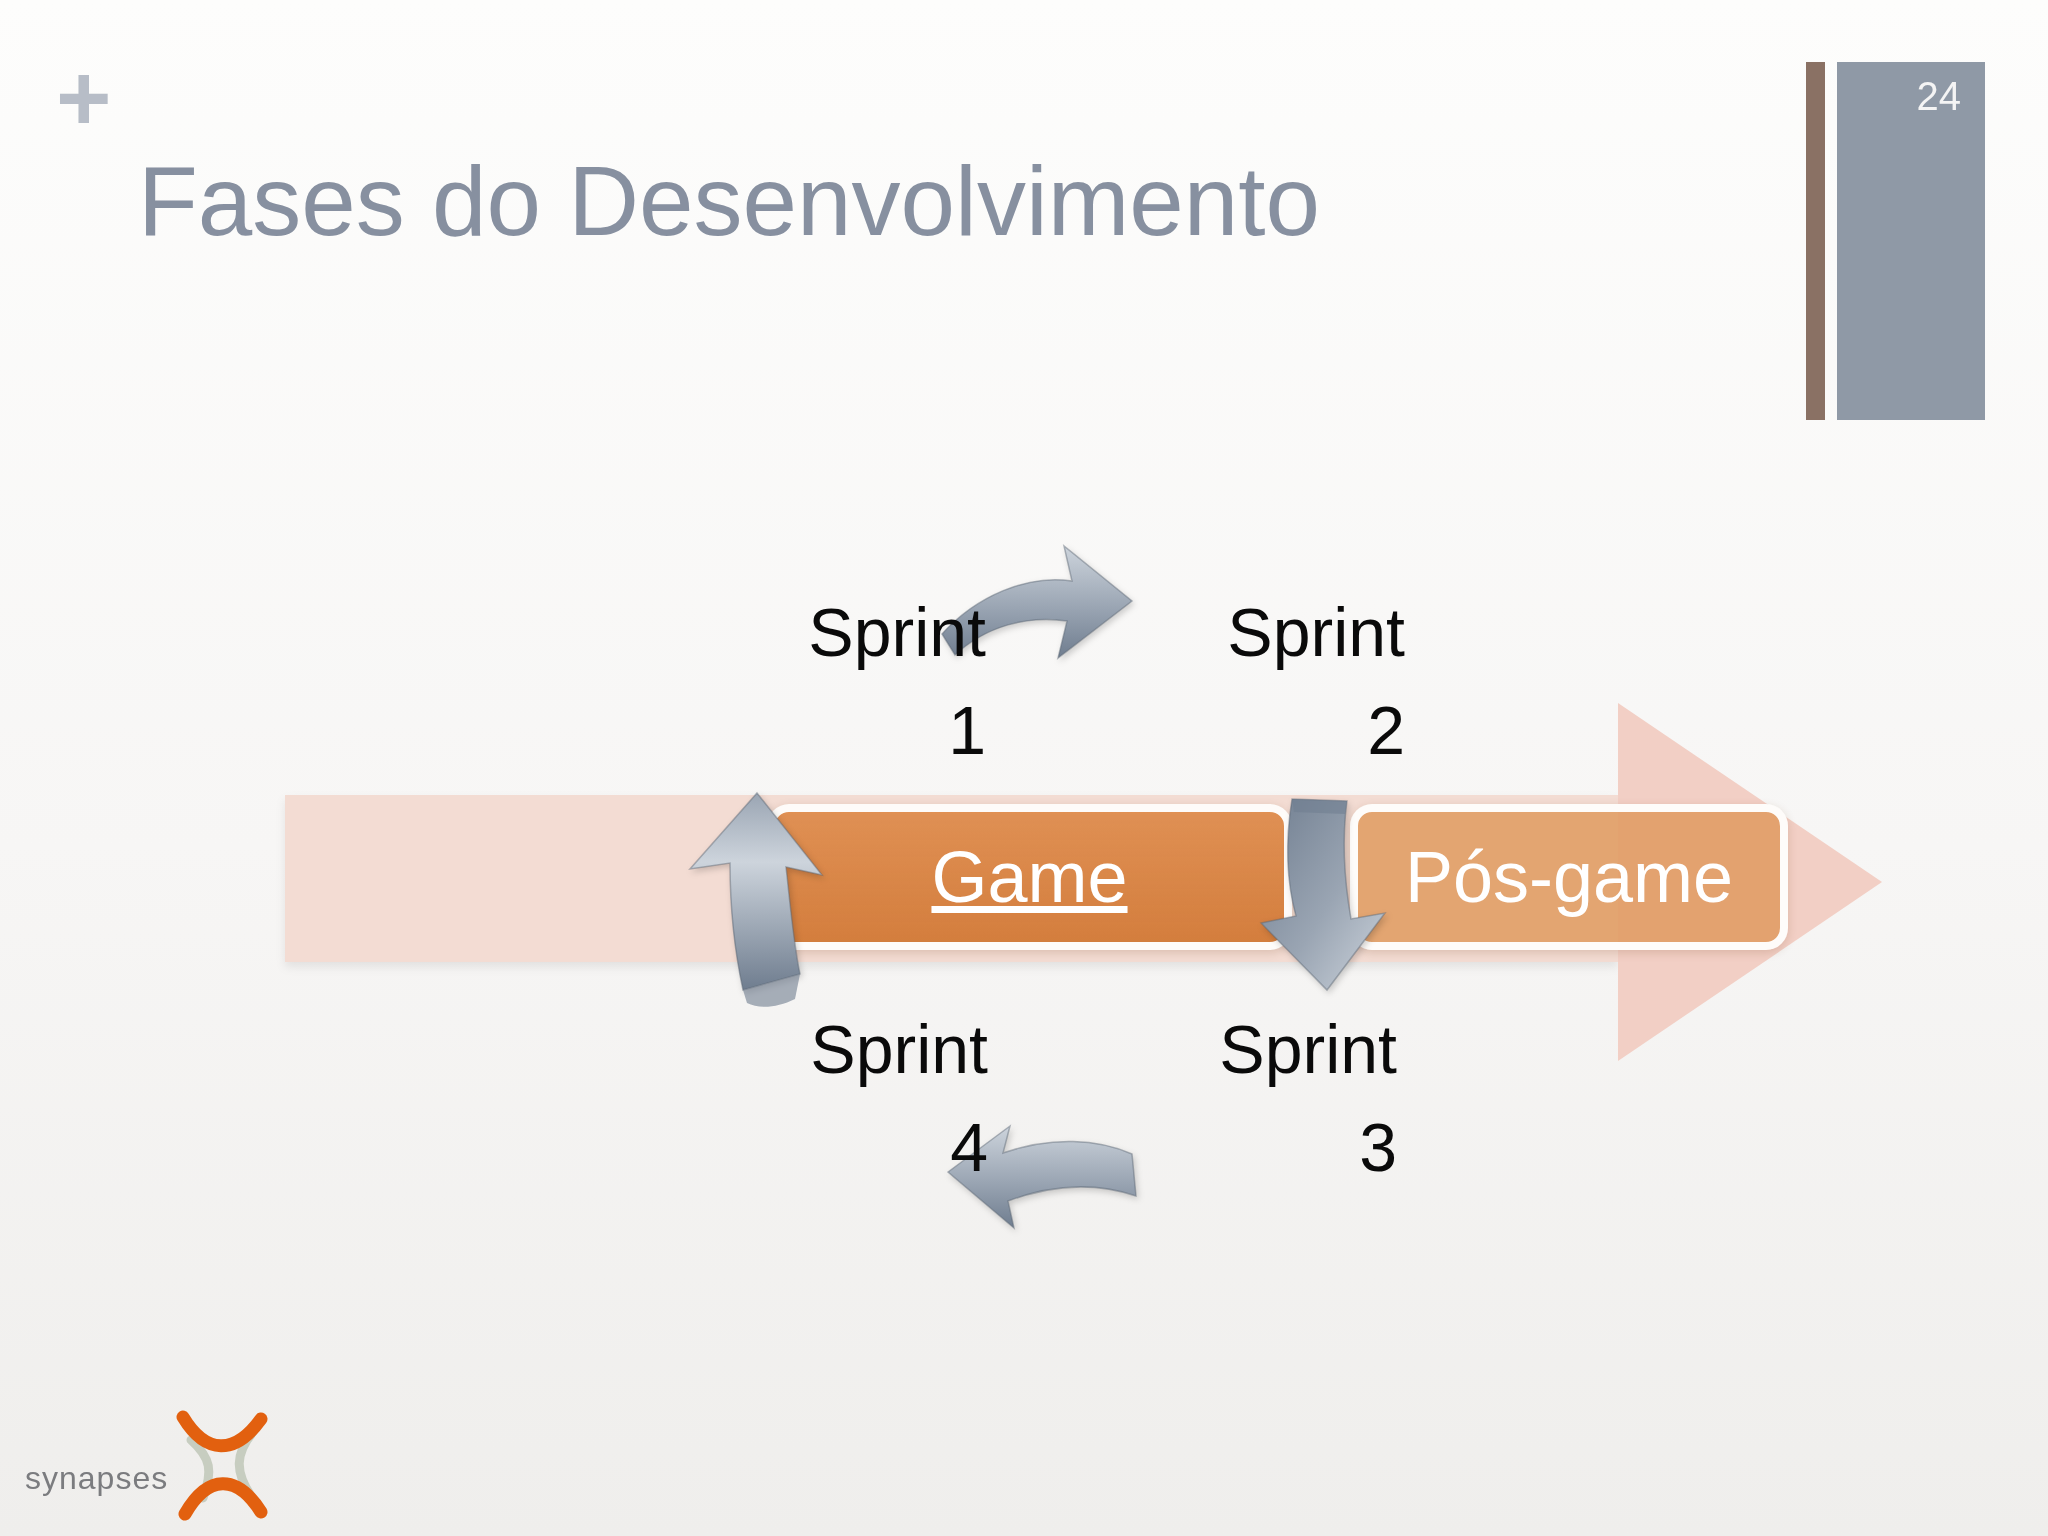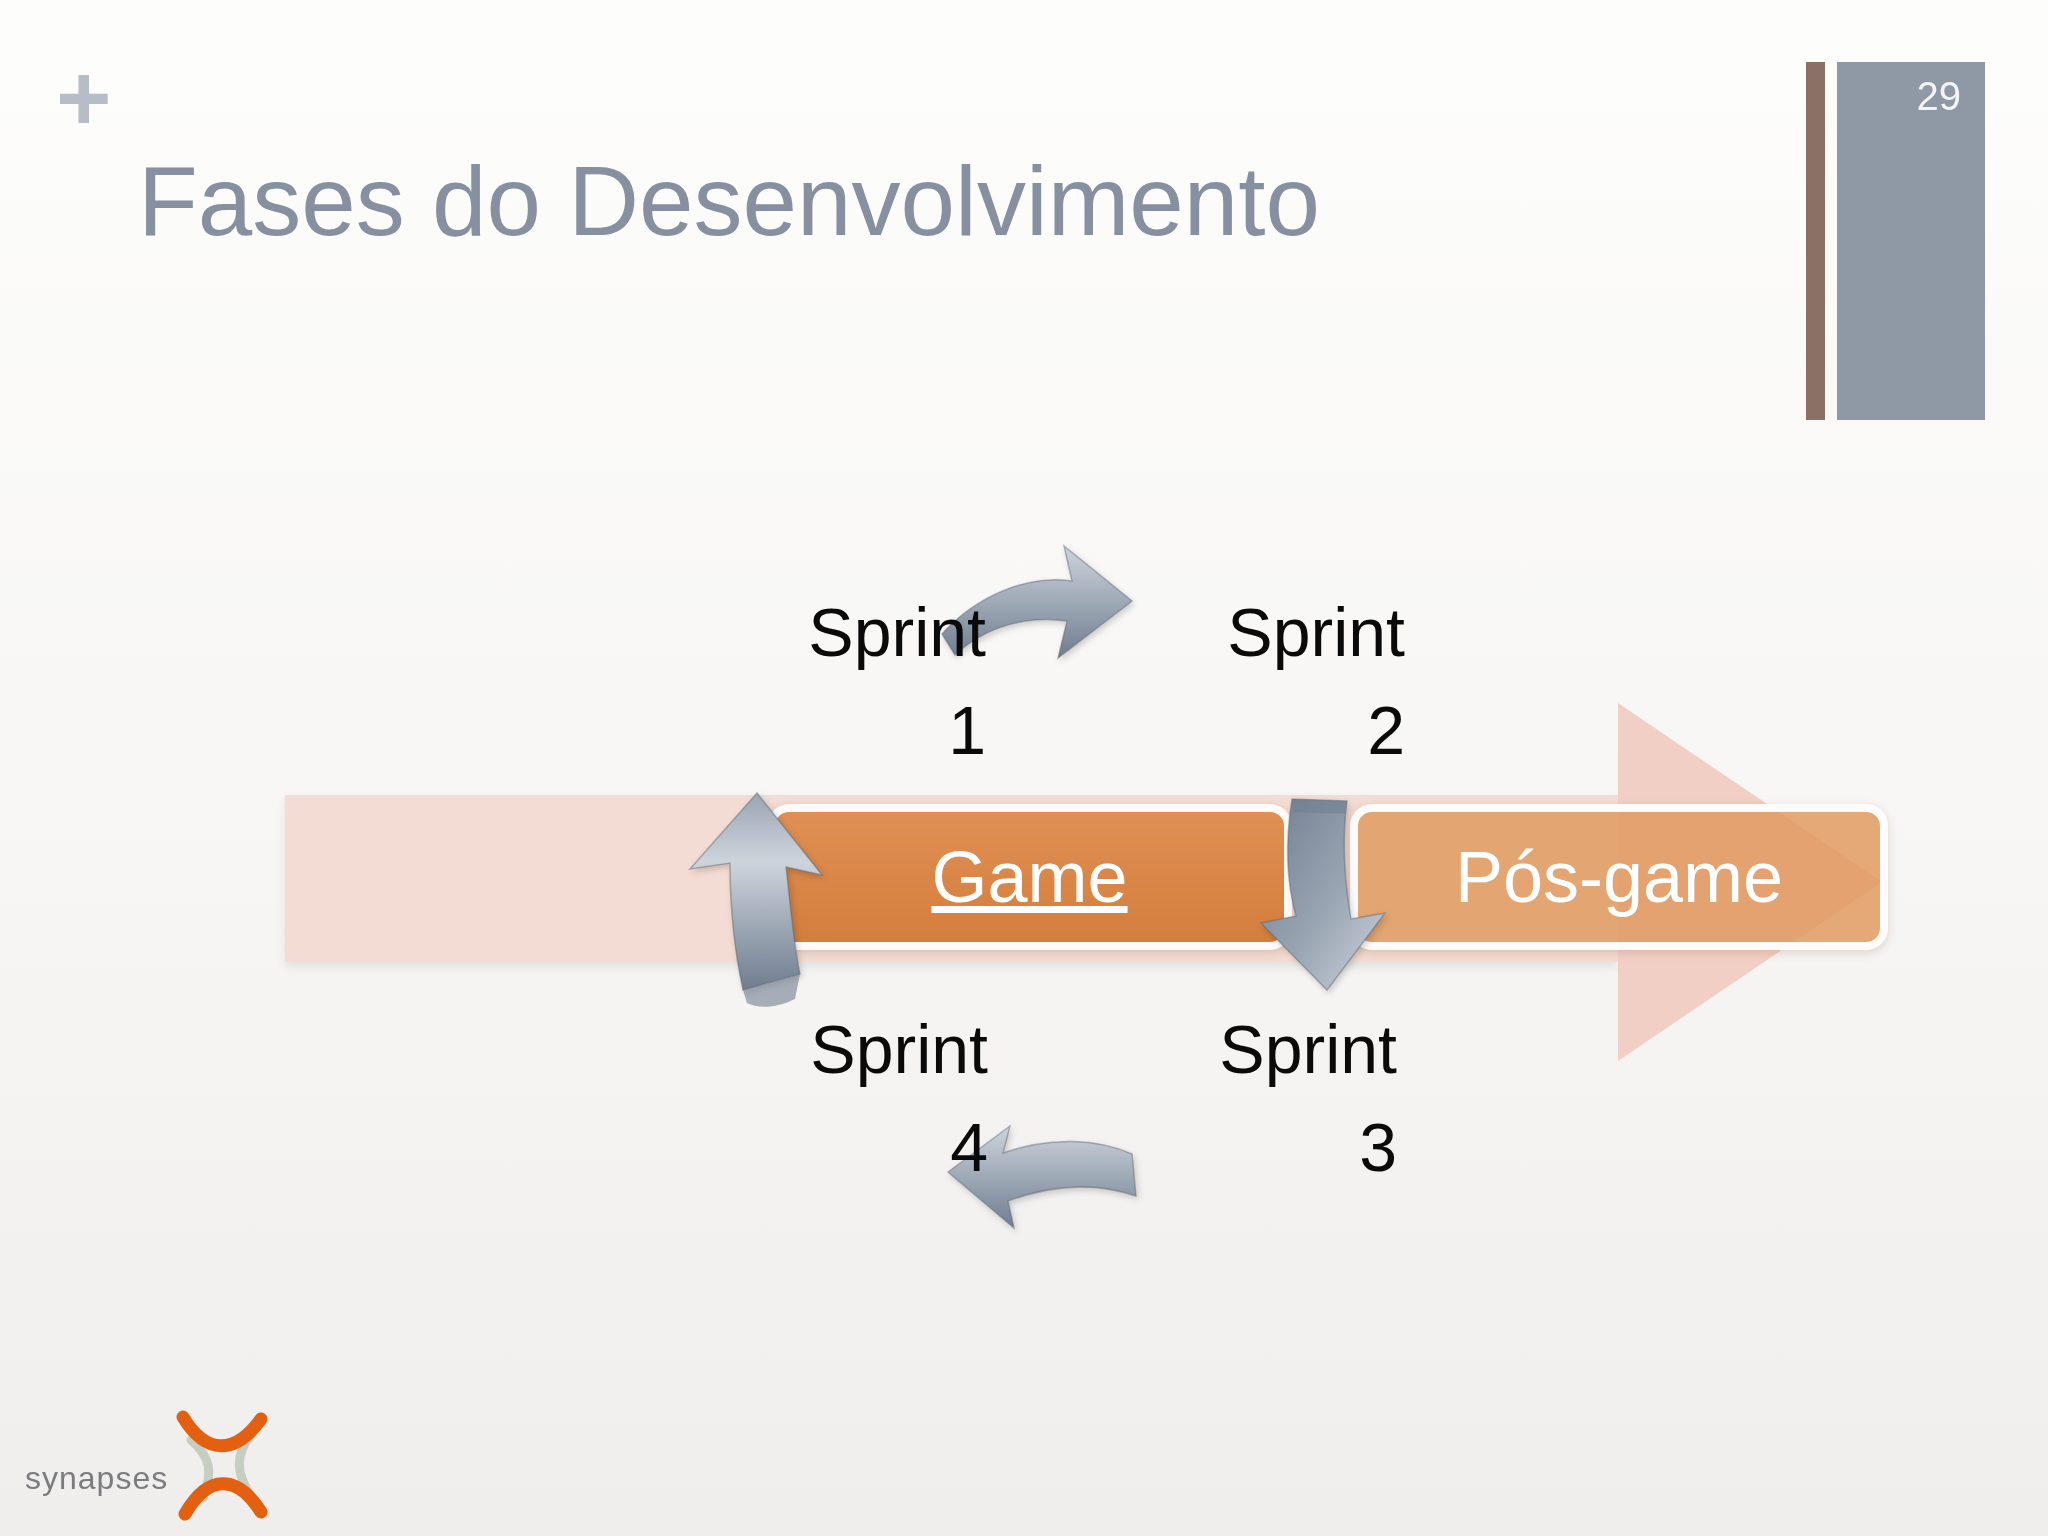--- a/index.html
+++ b/index.html
@@ -80,21 +80,21 @@
   .phase-pre {
     left: 184px; width: 532px;
     background: linear-gradient(180deg, rgba(255,255,255,0.10), rgba(0,0,0,0.05)), var(--phase-pre, #d8711f);
   }
   .phase-game {
     left: 767px; width: 525px;
     background: linear-gradient(180deg, rgba(255,255,255,0.10), rgba(0,0,0,0.04)), var(--phase-game, #dc8340);
     text-decoration: underline;
   }
   .phase-pos {
-    left: 1350px; width: 538px;
+    left: 1350px; width: 438px;
     background: color-mix(in srgb, var(--phase-pos, #e09a5e) 84%, transparent);
   }
 
   
   .sprint-label {
     position: absolute;
     width: 320px;
     text-align: right;
     font-size: 68px;
     line-height: 98px;
@@ -126,21 +126,21 @@
 </style>
 </head>
 <body>
 
 <div class="slide">
 
   <div class="plus-mark">+</div>
   <h1 class="slide-title">Fases do Desenvolvimento</h1>
   <div class="accent-bar-brown"></div>
   <div class="accent-bar-gray"></div>
-  <div class="page-number">29</div>
+  <div class="page-number">24</div>
 
   <svg class="layer" viewBox="0 0 2048 1536">
     <path class="band-shadow" d="M 285 795 L 1618 795 L 1618 962 L 285 962 Z" fill="var(--band)"></path>
     <path d="M 1618 703 L 1882 882 L 1618 1061 Z" fill="var(--band-head)"></path>
   </svg>
 
   <div class="phase-box phase-game">
     <span>Game</span>
   </div>
   <div class="phase-box phase-pos">

